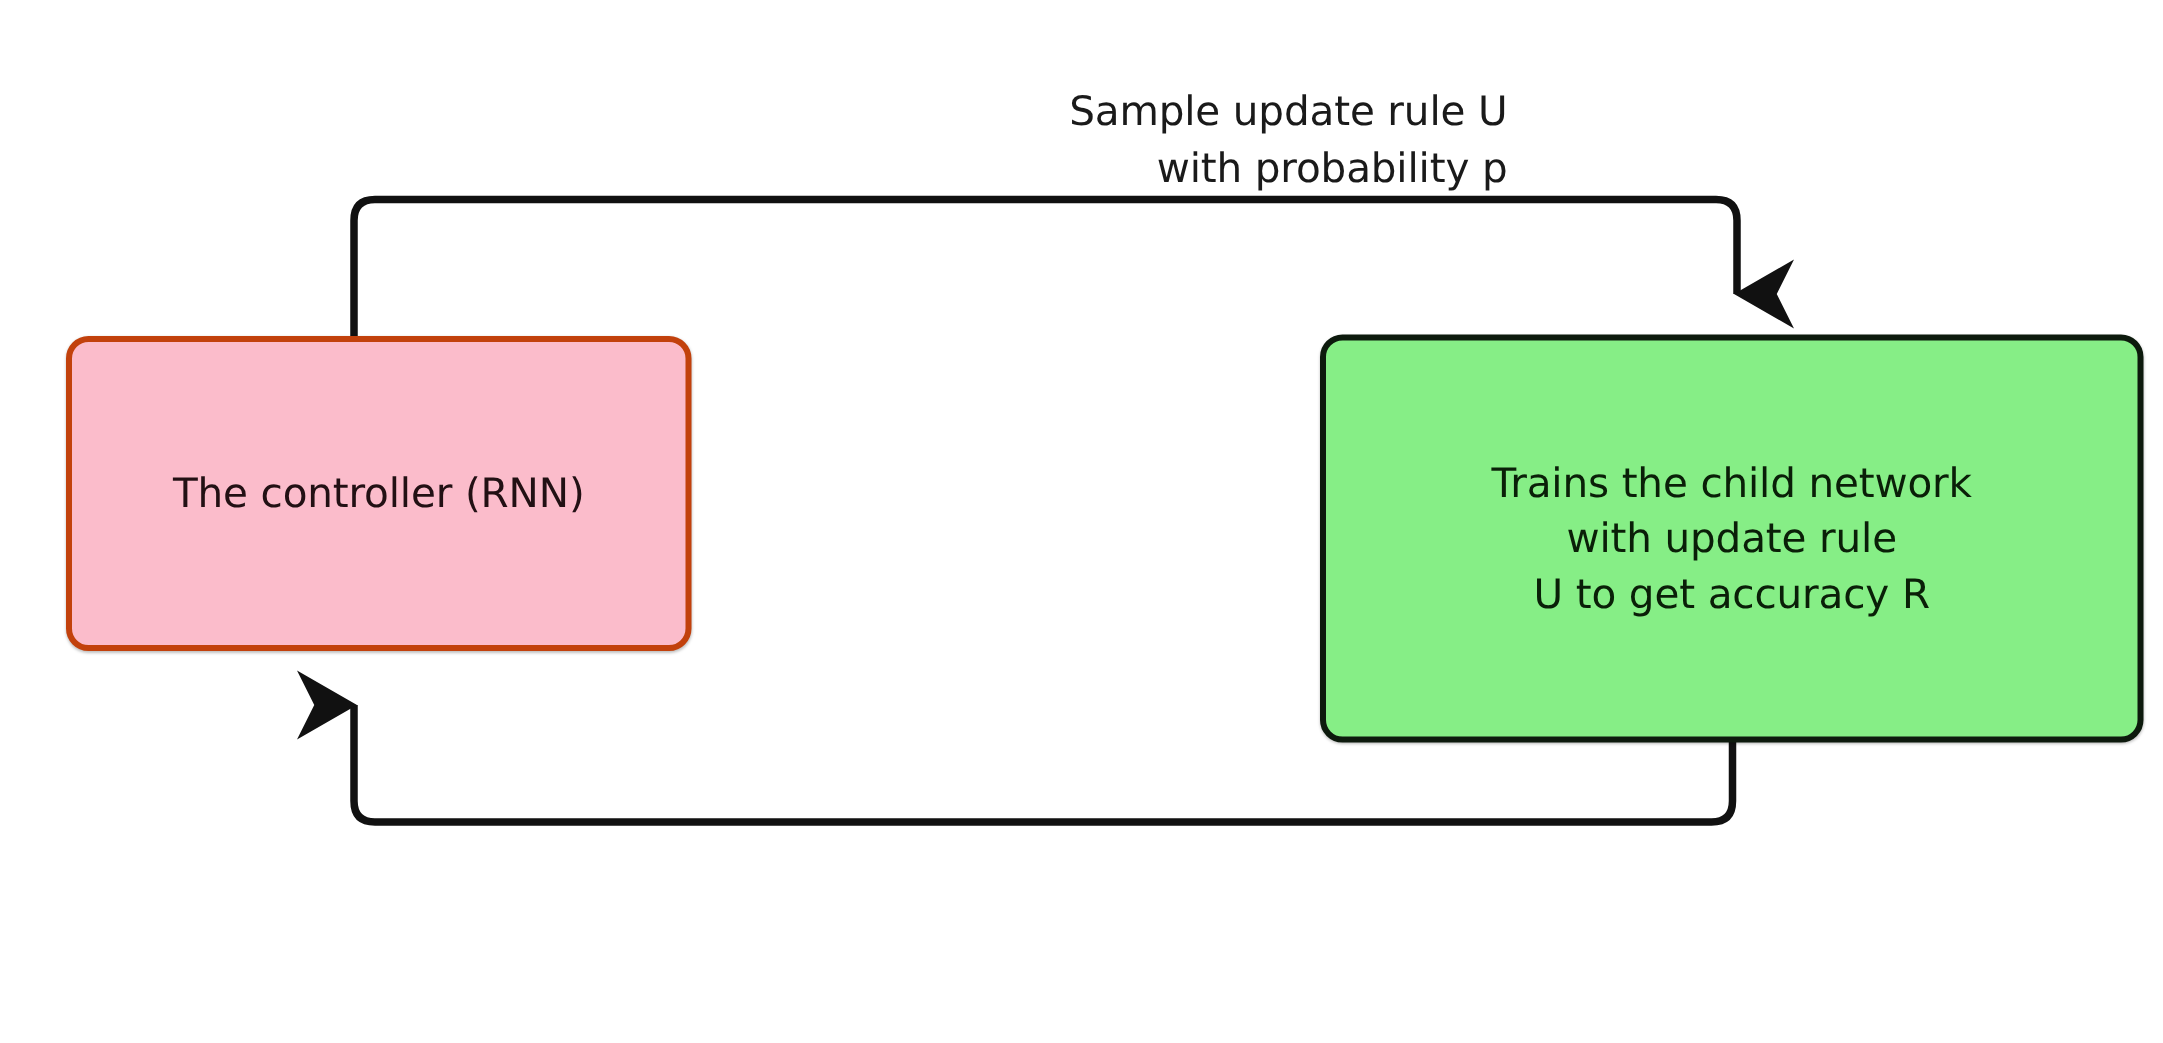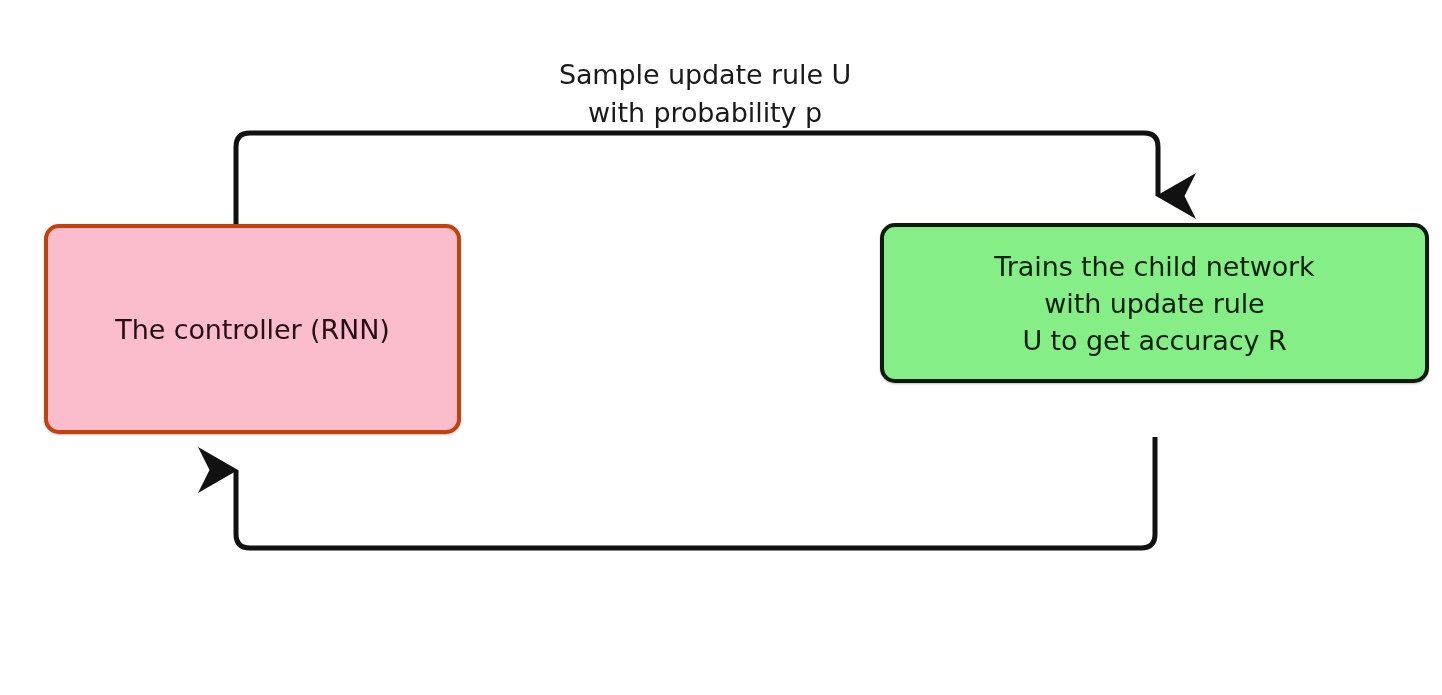--- a/index.html
+++ b/index.html
@@ -40,40 +40,40 @@
     width: 417px;
     height: 210px;
     background: #fbbccb;
     border: 4px solid #c2410c;
     box-shadow: 0 1px 2px rgba(0,0,0,0.25);
   }
   #child-network-box {
     left: 880px;
     top: 223px;
     width: 549px;
-    height: 160px;
+    height: 272px;
     background: #86ee86;
     border: 4px solid #0d1a0d;
     box-shadow: 0 1px 2px rgba(0,0,0,0.25);
   }
   .node-label {
     font-size: 27px;
     line-height: 37px;
     letter-spacing: -0.1px;
     white-space: pre-line;
   }
   #controller-label {
     color: #221014;
   }
   #child-network-label {
     color: #0a1f08;
   }
   .edge-label {
     position: absolute;
-    text-align: center;
+    text-align: right;
     font-size: 27px;
     line-height: 38px;
     color: #1a1a1a;
     letter-spacing: -0.1px;
     white-space: pre-line;
     z-index: 4;
   }
   #top-edge-label {
     left: 405px;
     top: 56px;

